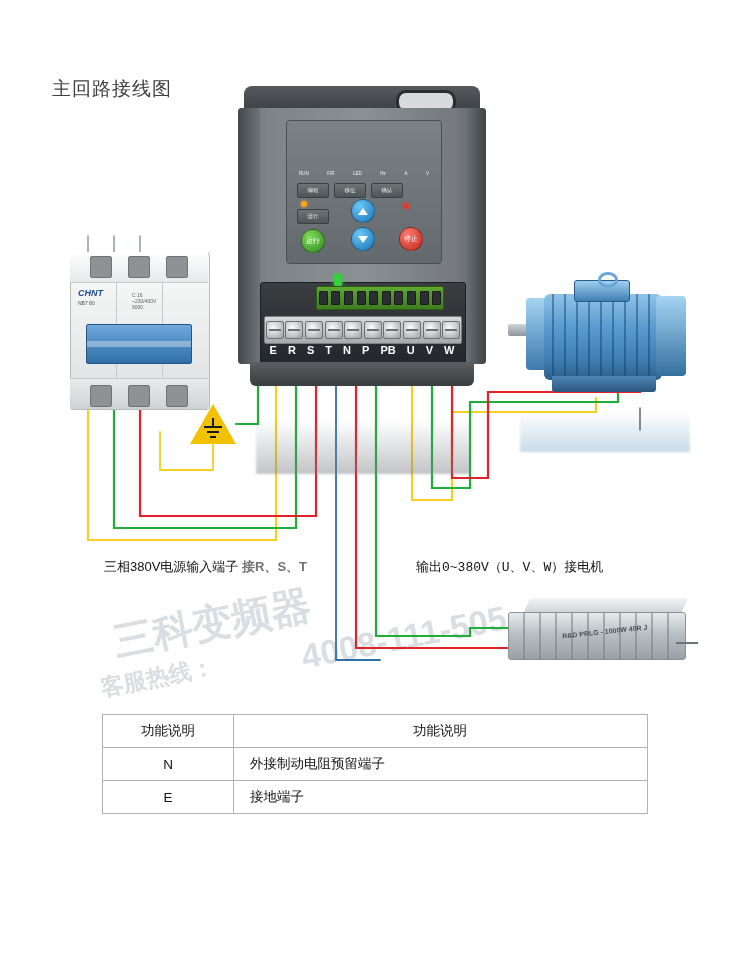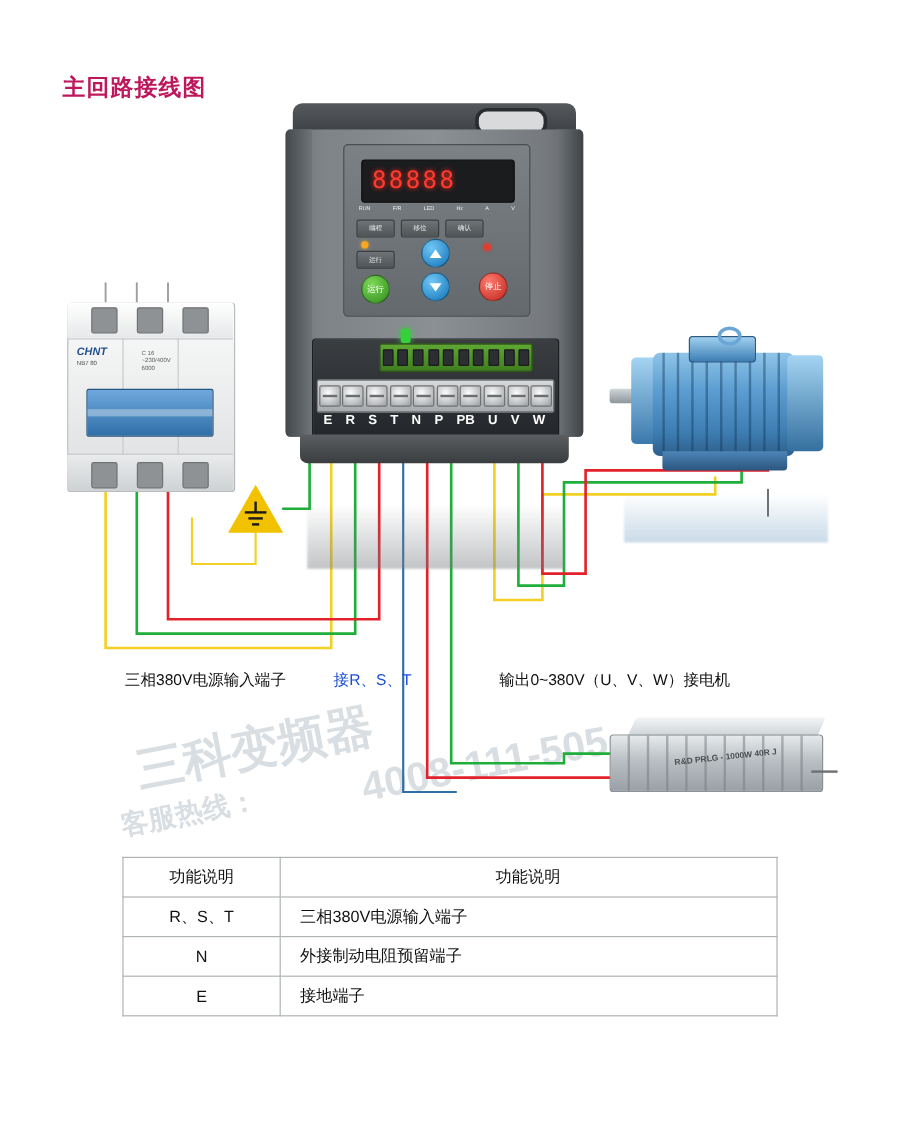--- a/index.html
+++ b/index.html
@@ -5,22 +5,22 @@
   html,body{margin:0;padding:0;}
   body{
     width:750px;height:957px;background:#ffffff;
     font-family:"Liberation Sans", sans-serif;
     position:relative;overflow:hidden;
   }
   .stage{position:absolute;left:0;top:0;width:750px;height:957px;}
 
   
   .title{
-    position:absolute;left:52px;top:60px;
-    font-size:19px;font-weight:bold;color:#be185d;letter-spacing:1px;
+    position:absolute;left:52px;top:76px;
+    font-size:19px;font-weight:normal;color:#404040;letter-spacing:1px;
   }
 
   
   .wm{
     position:absolute;color:#d9dee2;font-weight:bold;
     white-space:nowrap;pointer-events:none;
   }
   .wm1{left:112px;top:596px;font-size:40px;transform:rotate(-11deg);}
   .wm2{left:100px;top:662px;font-size:23px;transform:rotate(-11deg);}
   .wm3{left:300px;top:618px;font-size:34px;transform:rotate(-11deg);}
@@ -124,21 +124,21 @@
     position:absolute;left:12px;top:276px;width:224px;height:24px;
     background:linear-gradient(180deg,#5b5f62,#3a3d40);border-radius:0 0 6px 6px;
   }
   .vfd-refl{
     position:absolute;left:256px;top:420px;width:214px;height:54px;
     background:linear-gradient(180deg,rgba(120,125,130,.45),rgba(255,255,255,0));
     filter:blur(1px);transform:scaleY(-1);
   }
 
   
-  .brk{position:absolute;left:56px;top:252px;width:132px;height:156px;}
+  .brk{position:absolute;left:70px;top:252px;width:132px;height:156px;}
   .brk-body{
     position:absolute;left:0;top:0;width:138px;height:156px;
     background:linear-gradient(180deg,#fbfbfb,#dcdedf);
     border:1px solid #b9bcbe;border-radius:3px;
   }
   .brk-top{
     position:absolute;left:0;top:0;width:138px;height:30px;
     background:linear-gradient(180deg,#ffffff,#e6e8e9);border-bottom:1px solid #c8cacc;
   }
   .brk-term{
@@ -234,22 +234,22 @@
   .gnd-v{position:absolute;left:12px;top:0px;width:2px;height:9px;background:#1a1a1a;}
 
   
   svg.wires{position:absolute;left:0;top:0;width:750px;height:957px;}
 
   
   .cap{
     position:absolute;font-size:13px;color:#111;white-space:nowrap;
   }
   .cap-left{left:104px;top:558px;}
-  .cap-right{left:416px;top:558px;}
-  .cap-green{color:#1d4ed8;font-weight:normal;margin-left:36px;}
+  .cap-right{left:416px;top:558px;font-family:Liberation Mono, monospace;}
+  .cap-green{color:#737373;font-weight:bold;}
 
   
   .tbl{
     position:absolute;left:102px;top:714px;width:546px;
     border-collapse:collapse;
   }
   .tbl td,.tbl th{
     border:1px solid #b0b3b5;height:30px;font-size:13.5px;color:#111;font-weight:normal;
   }
   .tbl .c1{width:128px;text-align:center;}
@@ -330,23 +330,20 @@
 
   <div class="vfd">
     <div class="vfd-top">
       <div class="vfd-handle"></div>
     </div>
     <div class="vfd-body"></div>
     <div class="vfd-shadeL"></div>
     <div class="vfd-shadeR"></div>
 
     <div class="panel">
-      <div class="display">
-        <div class="digits">88888</div>
-      </div>
       <div class="leds">
         <span>RUN</span>
         <span>F/R</span>
         <span>LED</span>
         <span>Hz</span>
         <span>A</span>
         <span>V</span>
       </div>
 
       <div class="btnrow" style="top:62px">
@@ -466,24 +463,20 @@
 
   <table class="tbl">
     <thead>
       <tr>
         <td class="c1">功能说明</td>
         <td class="c2">功能说明</td>
       </tr>
     </thead>
     <tbody>
       <tr>
-        <td class="c1">R、S、T</td>
-        <td class="c2">三相380V电源输入端子</td>
-      </tr>
-      <tr>
         <td class="c1">N</td>
         <td class="c2">外接制动电阻预留端子</td>
       </tr>
       <tr>
         <td class="c1">E</td>
         <td class="c2">接地端子</td>
       </tr>
     </tbody>
   </table>
 

